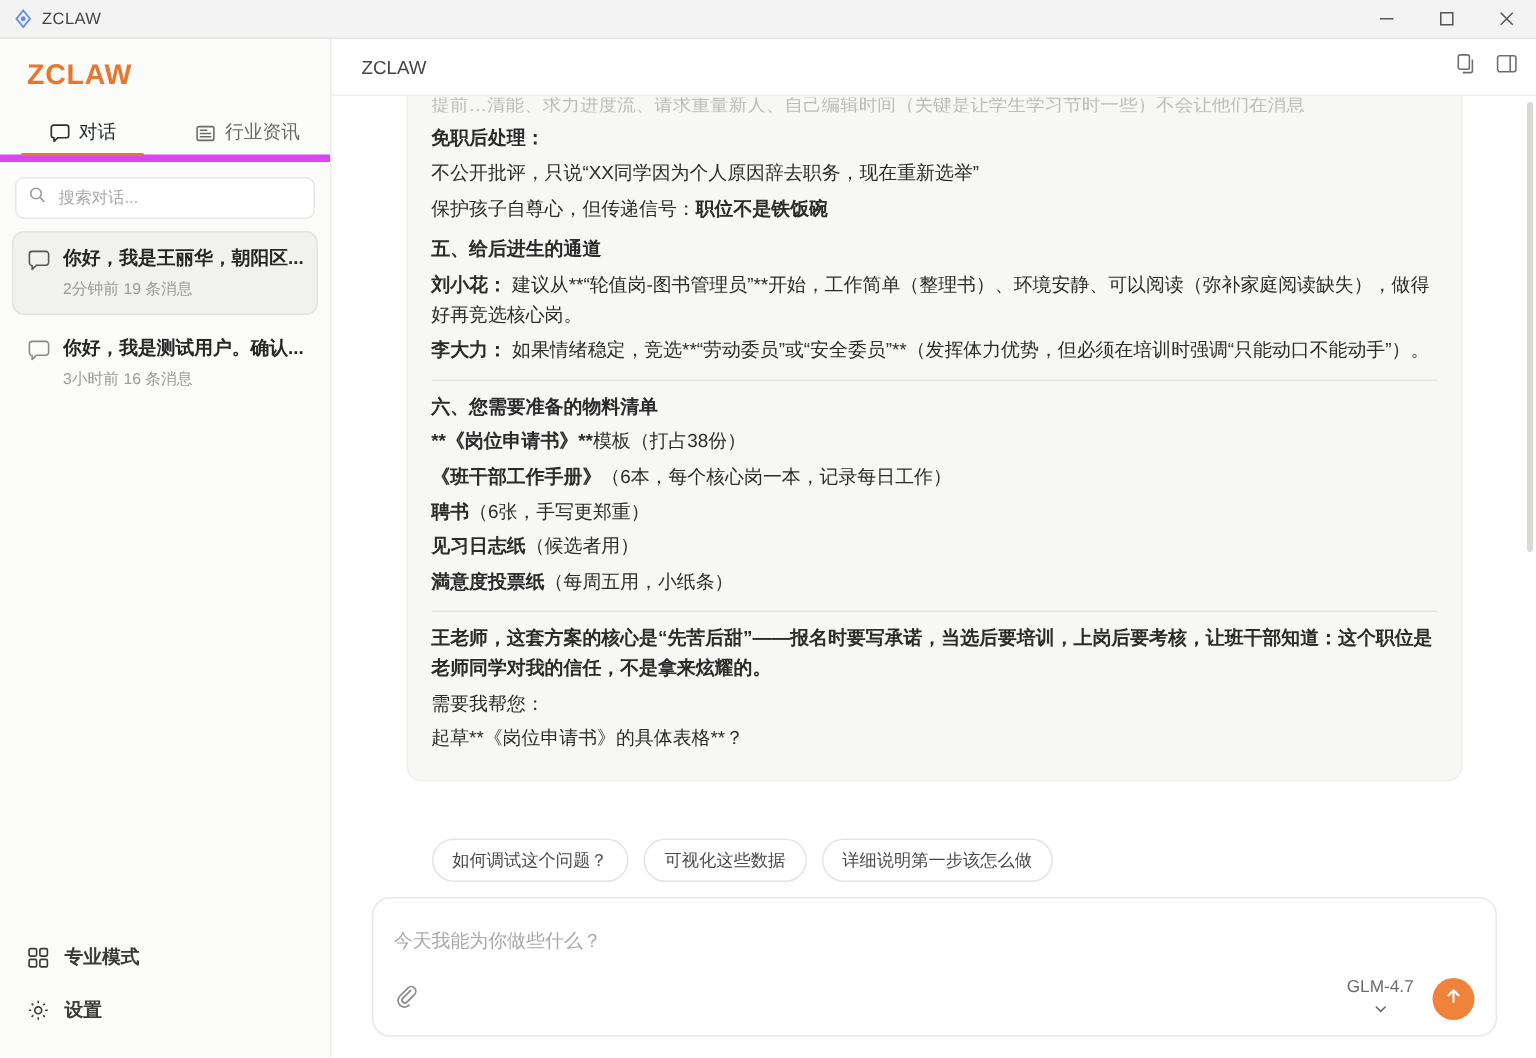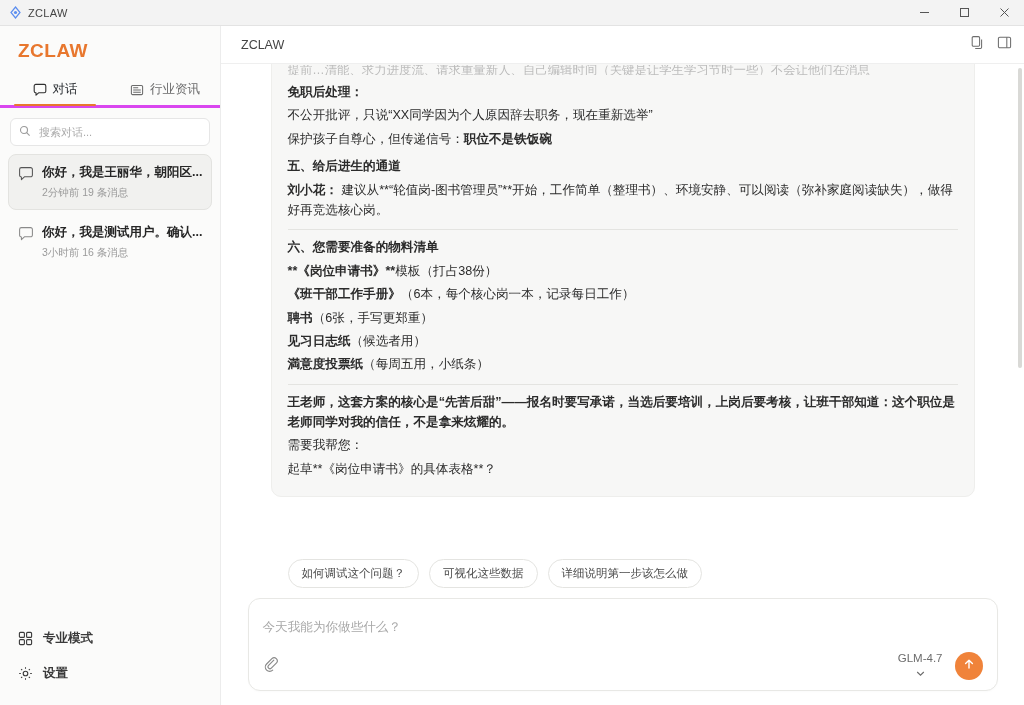--- a/index.html
+++ b/index.html
@@ -47,21 +47,21 @@
     position: relative;
   }
   .brand {
     padding: 14px 0 10px 18px;
     font-size: 19px; font-weight: bold;
     color: #e8772e;
     letter-spacing: .5px;
   }
   .tabs {
     display: flex; height: 34px; align-items: stretch;
-    border-bottom: 3px solid #d946ef;
+    border-bottom: 5px solid #d946ef;
     margin-top: 2px;
   }
   .tab {
     flex: 1 1 50%;
     display: flex; align-items: center; justify-content: center;
     gap: 6px;
     font-size: 12.5px; color: #6b6b6b;
     position: relative;
   }
   .tab.active { color: #1f2328; }
@@ -337,20 +337,24 @@
             <div class="h">免职后处理：</div>
             <p>不公开批评，只说“XX同学因为个人原因辞去职务，现在重新选举”</p>
             <p>
               <span>保护孩子自尊心，但传递信号：</span><b>职位不是铁饭碗</b>
             </p>
 
             <div class="h">五、给后进生的通道</div>
             <p>
               <b>刘小花：</b>
               <span>建议从**“轮值岗-图书管理员”**开始，工作简单（整理书）、环境安静、可以阅读（弥补家庭阅读缺失），做得好再竞选核心岗。</span>
+            </p>
+            <p>
+              <b>李大力：</b>
+              <span>如果情绪稳定，竞选**“劳动委员”或“安全委员”**（发挥体力优势，但必须在培训时强调“只能动口不能动手”）。</span>
             </p>
 
             <div class="hr"></div>
 
             <div class="h">六、您需要准备的物料清单</div>
             <p><b>**《岗位申请书》**</b><span>模板（打占38份）</span></p>
             <p><b>《班干部工作手册》</b><span>（6本，每个核心岗一本，记录每日工作）</span></p>
             <p><b>聘书</b><span>（6张，手写更郑重）</span></p>
             <p><b>见习日志纸</b><span>（候选者用）</span></p>
             <p><b>満意度投票纸</b><span>（每周五用，小纸条）</span></p>

